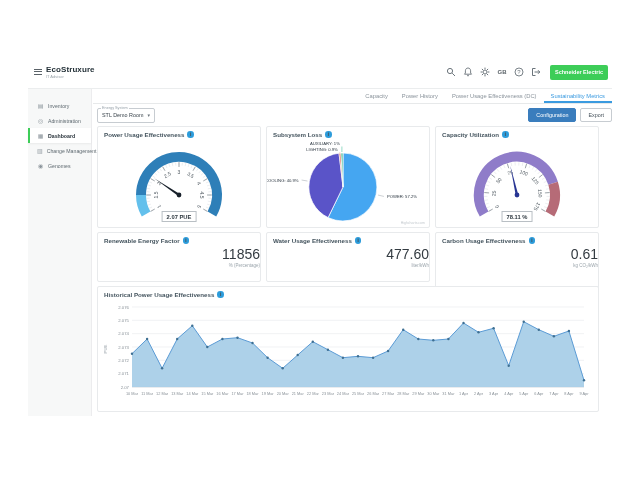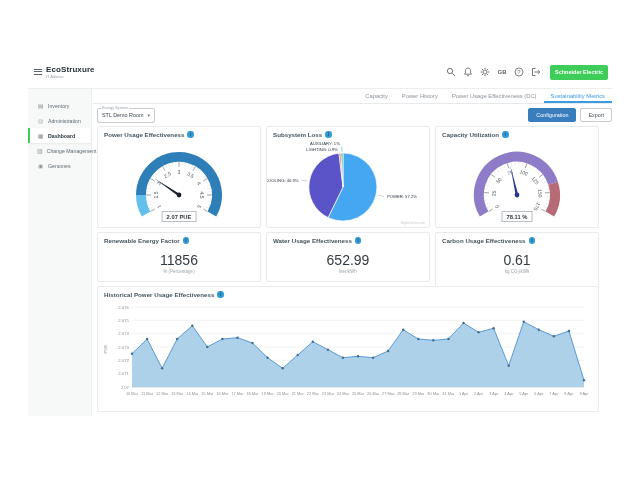--- a/index.html
+++ b/index.html
@@ -50,21 +50,21 @@
   .info-icon { width:6.5px; height:6.5px; min-width:6.5px; border-radius:50%; background:#2d9cdb; color:#fff; font-size:4.5px; line-height:6.5px; text-align:center; cursor:pointer; font-weight:bold; }
   .info-icon::after { content:"i"; }
   .c1 { left:97px; top:126px; width:164px; height:102px; }
   .c2 { left:266px; top:126px; width:164px; height:102px; }
   .c3 { left:435px; top:126px; width:164px; height:102px; }
   .m1 { left:97px; top:232px; width:164px; height:50px; }
   .m2 { left:266px; top:232px; width:164px; height:50px; }
   .m3 { left:435px; top:232px; width:164px; height:60px; }
   .c4 { left:97px; top:286px; width:502px; height:126px; }
   .gauge-badge { position:absolute; bottom:5px; left:50%; transform:translateX(-50%); border:1px solid #b9bfc4; background:#fff; font-size:5.8px; font-weight:bold; color:#2c363e; padding:1.5px 4px; white-space:nowrap; }
-  .metric-body { text-align:center; margin-top:7px; }
+  .metric-body { text-align:right; margin-top:1px; }
   .metric-value { font-size:14px; color:#333b41; }
   .metric-unit { font-size:4.5px; color:#9aa4ab; margin-top:1px; }
   .credit { position:absolute; right:4px; bottom:2px; font-size:3.5px; color:#c4cacf; cursor:pointer; }
   svg { display:block; }
 </style>
 </head>
 <body>
 
 <div class="page">
 
@@ -335,21 +335,21 @@
       <div class="metric-unit">% (Percentage)</div>
     </div>
   </div>
 
   <div class="card m2">
     <div class="card-title">
       <span>Water Usage Effectiveness</span>
       <span class="info-icon"></span>
     </div>
     <div class="metric-body">
-      <div class="metric-value">652.99</div>
+      <div class="metric-value">477.60</div>
       <div class="metric-unit">liter/kWh</div>
     </div>
   </div>
 
   <div class="card m3">
     <div class="card-title">
       <span>Carbon Usage Effectiveness</span>
       <span class="info-icon"></span>
     </div>
     <div class="metric-body">

